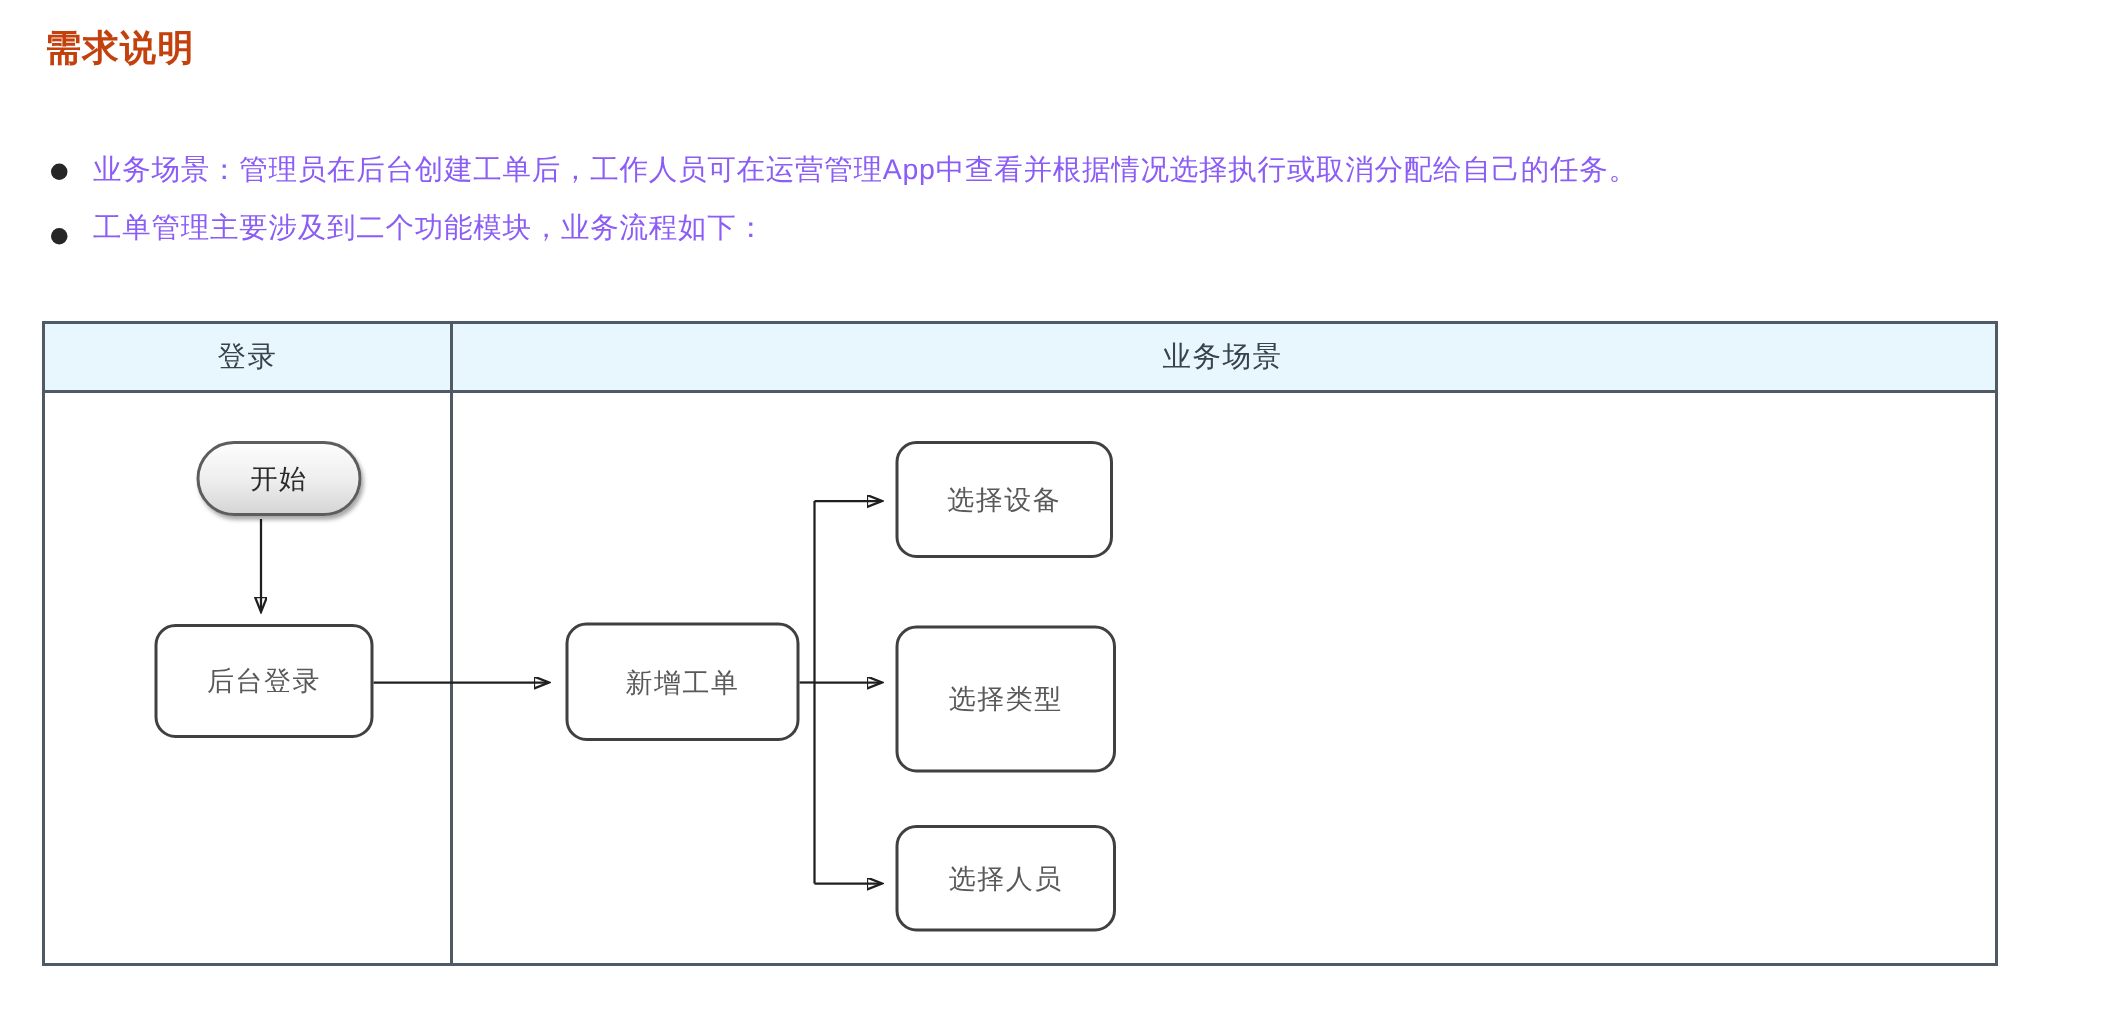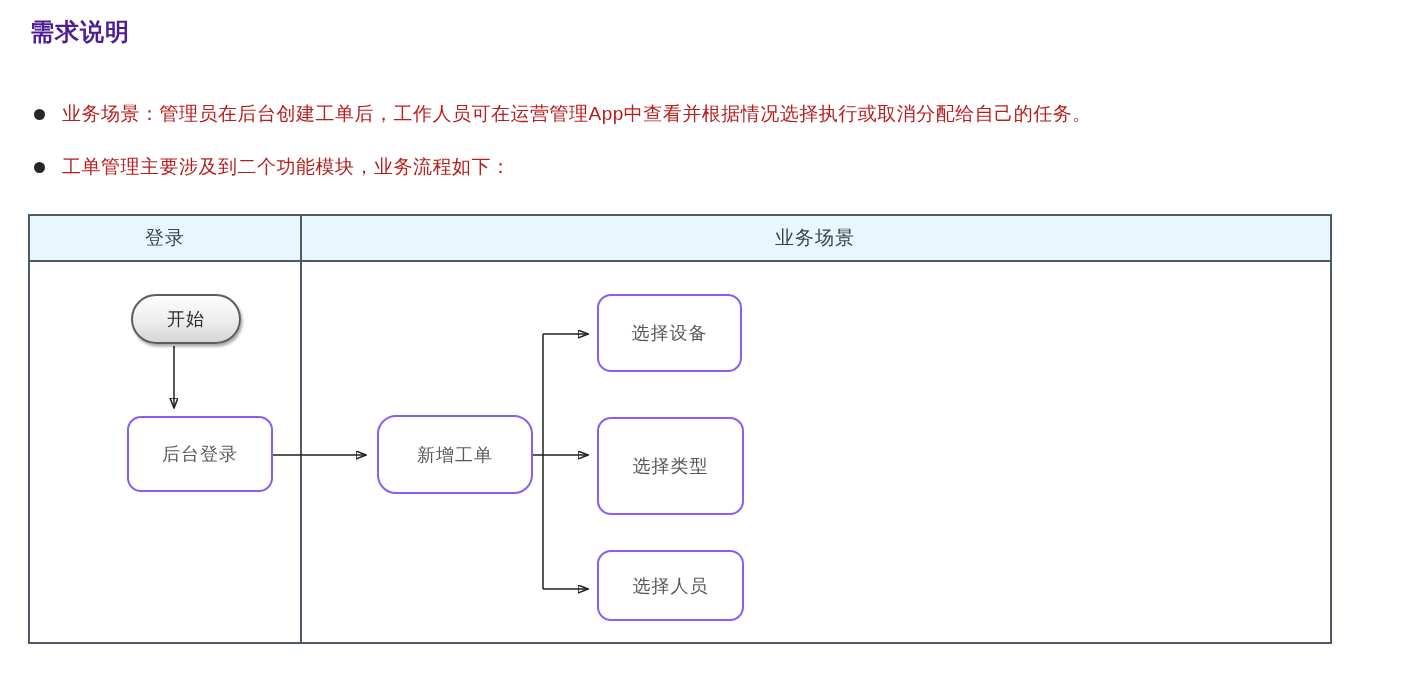--- a/index.html
+++ b/index.html
@@ -6,30 +6,30 @@
   html, body { background: #ffffff; }
   body {
     font-family: "Liberation Sans", "DejaVu Sans", sans-serif;
     width: 1409px; height: 676px; position: relative; overflow: hidden;
     color: #3d3d3d;
   }
   .page { position: absolute; inset: 0; }
 
   .title {
     position: absolute; left: 30px; top: 16px;
-    font-size: 24px; font-weight: bold; color: #4c1d95;
+    font-size: 24px; font-weight: bold; color: #c2410c;
     letter-spacing: 1px;
   }
 
   .bullet {
     position: absolute; left: 34px; display: flex; align-items: flex-start;
-    font-size: 19px; color: #b91c1c; letter-spacing: 0.5px; line-height: 28px;
+    font-size: 19px; color: #8b5cf6; letter-spacing: 0.5px; line-height: 28px;
   }
   .bullet.b1 { top: 100px; }
-  .bullet.b2 { top: 153px; }
+  .bullet.b2 { top: 139px; align-items: center; }
   .dot {
     width: 11px; height: 11px; background: #262626; border-radius: 50%;
     margin: 9px 17px 0 0; flex: 0 0 auto;
   }
 
   
   .flow-table {
     position: absolute; left: 28px; top: 214px; width: 1304px; height: 430px;
     border: 2px solid #4F5A64; background: #ffffff;
   }
@@ -47,33 +47,33 @@
     position: absolute; left: 270px; top: 0; width: 2px; height: 100%;
     background: #4F5A64;
   }
 
   
   .node {
     position: absolute; display: flex; align-items: center; justify-content: center;
     font-size: 18px; letter-spacing: 1px;
   }
   .process {
-    border: 2px solid #8b5cf6; border-radius: 14px; background: #ffffff;
+    border: 2px solid #404040; border-radius: 14px; background: #ffffff;
     color: #595959;
   }
   .terminator {
     border: 2px solid #5d5d5d; border-radius: 26px;
     background: linear-gradient(180deg, #fdfdfd 0%, #ededed 55%, #d5d5d5 100%);
     box-shadow: 1.5px 2.5px 3px rgba(0,0,0,0.35);
     color: #2b2b2b;
   }
 
   .n-start          { left: 101px;  top: 78px;  width: 110px; height: 50px; }
-  .n-backend-login  { left: 73px;  top: 200px; width: 146px; height: 76px; margin-left: 24px; }
-  .n-new-workorder  { left: 347px; top: 199px; width: 156px; height: 79px; border-radius: 19px; }
+  .n-backend-login  { left: 73px;  top: 200px; width: 146px; height: 76px; }
+  .n-new-workorder  { left: 347px; top: 199px; width: 156px; height: 79px; }
   .n-select-device  { left: 567px; top: 78px;  width: 145px; height: 78px; }
   .n-select-type    { left: 567px; top: 201px; width: 147px; height: 98px; }
   .n-select-person  { left: 567px; top: 334px; width: 147px; height: 71px; }
   .n-end            { left: 809px; top: 212px; width: 112px; height: 52px; }
 
   .connector-layer {
     position: absolute; left: 0; top: 0; width: 100%; height: 100%;
     pointer-events: none;
   }
   .connector-layer path { stroke: #1f1f1f; stroke-width: 1.5; fill: none; }

